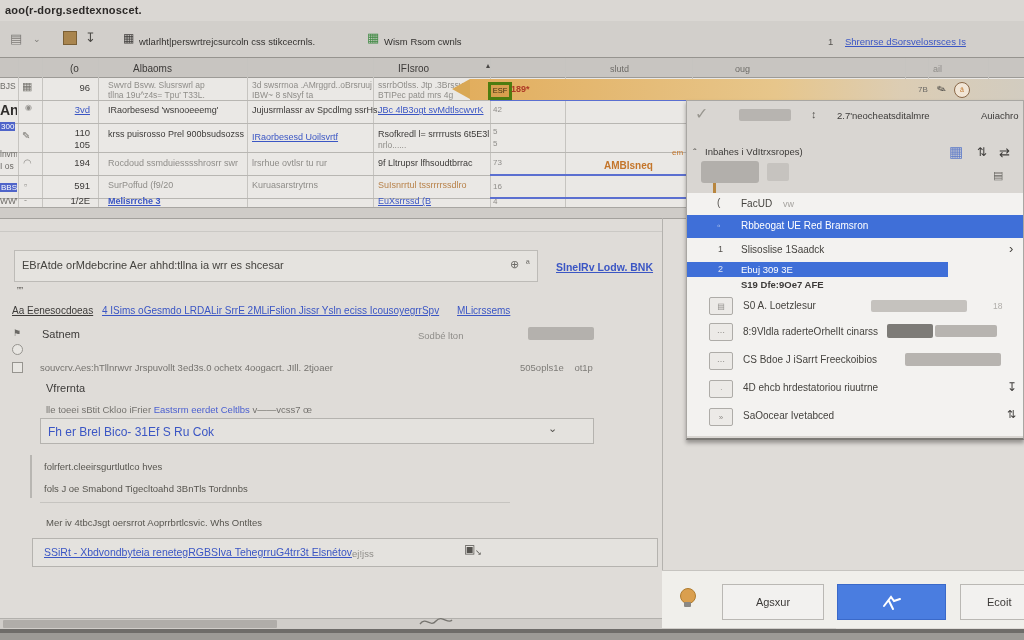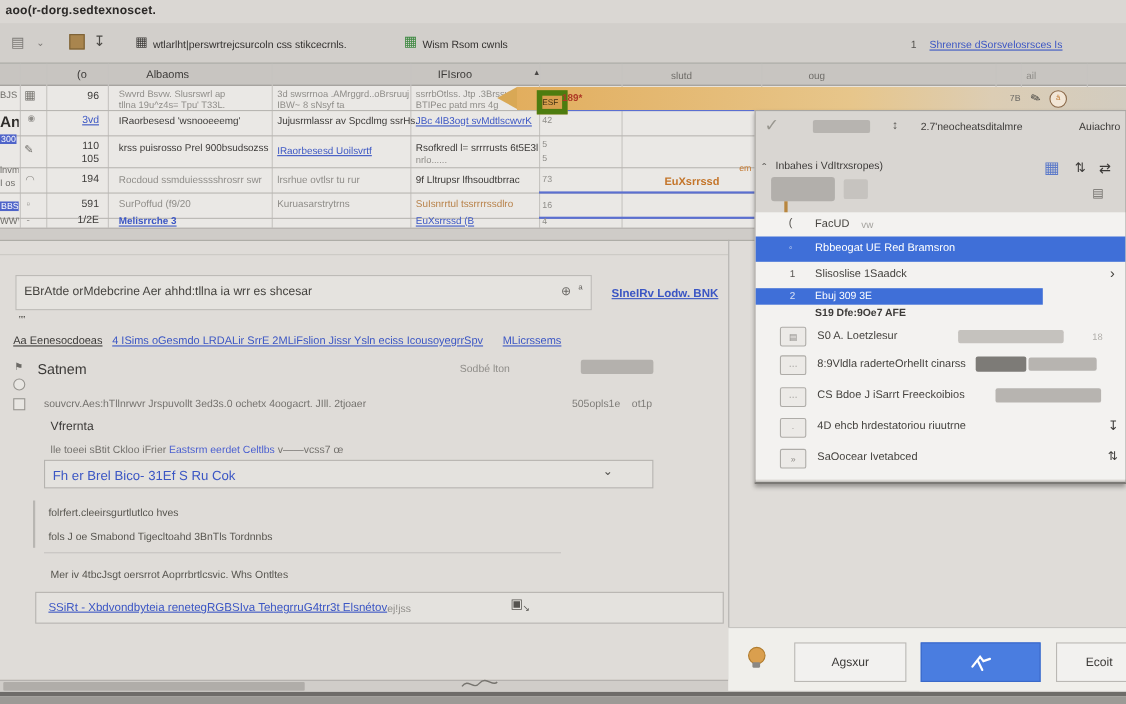--- a/index.html
+++ b/index.html
@@ -125,52 +125,52 @@
   <div class="t gray" style="left:493px;top:182px;font-size:8px">16</div>
 
   <div class="t blue ul" style="left:108px;top:196px;font-size:9px;font-weight:bold">Melisrrche 3</div>
   <div class="t blue ul" style="left:378px;top:196px;font-size:9px">EuXsrrssd (B</div>
   <div class="t gray" style="left:493px;top:197px;font-size:8px">4</div>
 
   <div class="abs" style="left:470px;top:79px;width:554px;height:21px;z-index:5;
               background:linear-gradient(to right,#e2ae5e,#e7c68b 55%,#dccdb4 78%,#d2ccc0)"></div>
   <div class="abs" style="left:452px;top:79px;width:0;height:0;z-index:5;border-top:10.5px solid transparent;
               border-bottom:10.5px solid transparent;border-right:18px solid #d9a855"></div>
-  <div class="abs" style="left:488px;top:82px;width:18px;height:12px;z-index:6;background:#d89f4e;border:5px solid #4d7c0f;
-              font-size:7.5px;color:#3f2f10;line-height:12px">ESF</div>
+  <div class="abs" style="left:488px;top:82px;width:18px;height:12px;z-index:6;background:#d89f4e;border:3px solid #4d7c0f;
+              font-size:7.5px;color:#3f2f10;text-align:center;line-height:12px">ESF</div>
   <div class="t" style="left:511px;top:84px;z-index:6;font-size:9px;font-weight:bold;color:#ae3a26">189*</div>
   <div class="t" style="left:918px;top:85px;z-index:6;font-size:8px;color:#6b6965">7B</div>
   <div class="t" style="left:937px;top:83px;z-index:6;font-size:11px;color:#4c4a46;transform:rotate(-20deg)">✎</div>
   <div class="abs" style="left:954px;top:82px;width:14px;height:14px;z-index:6;border:1.5px solid #8a6848;border-radius:50%;
               background:#f2e6d6;font-size:7px;color:#c07830;text-align:center;line-height:14px">
     <span>ä</span>
   </div>
 
   <div class="t" style="left:672px;top:148px;font-size:8px;color:#c4752a">em</div>
-  <div class="t" style="left:604px;top:160px;font-size:10px;font-weight:bold;color:#c4752a">EuXsrrssd</div>
+  <div class="t" style="left:604px;top:160px;font-size:10px;font-weight:bold;color:#c4752a">AMBlsneq</div>
 
   <div class="abs" style="left:0;top:208px;width:1024px;height:10px;background:#cfccc8"></div>
   <div class="hline" style="left:0;top:218px;width:1024px;background:#a3a19d"></div>
   <div class="abs" style="left:0;top:219px;width:1024px;height:399px;background:#dfdcd8"></div>
   <div class="hline" style="left:0;top:231px;width:662px;background:#cbc9c5"></div>
   <div class="vline" style="left:662px;top:218px;height:410px;background:#b4b2ae"></div>
 
   <div class="abs" style="left:14px;top:250px;width:524px;height:32px;background:#e5e3df;border:1px solid #bdbbb7;box-sizing:border-box"></div>
   <div class="t" style="left:22px;top:259px;font-size:11px;color:#45433f">EBrAtde orMdebcrine Aer ahhd:tllna ia wrr es shcesar</div>
   <div class="t" style="left:510px;top:258px;font-size:11px;color:#6b6965">⊕</div>
   <div class="t" style="left:526px;top:258px;font-size:10px;color:#6b6965">ª</div>
   <div class="t" style="left:17px;top:280px;font-size:9px;color:#55534f">„„</div>
   <div class="t blue ul" style="left:556px;top:261px;font-size:10.5px;font-weight:bold">SIneIRv Lodw. BNK</div>
 
   <div class="t dark ul" style="left:12px;top:305px;font-size:10px">Aa Eenesocdoeas</div>
   <div class="t blue ul" style="left:102px;top:305px;font-size:10px">4 ISims oGesmdo LRDALir SrrE 2MLiFslion Jissr Ysln eciss IcousoyegrrSpv</div>
   <div class="t blue ul" style="left:457px;top:305px;font-size:10px">MLicrssems</div>
 
   <div class="t" style="left:13px;top:328px;font-size:9px;color:#6b6965">⚑</div>
-  <div class="t dark" style="left:34px;top:328px;font-size:13px">Satnem</div>
+  <div class="t dark" style="left:42px;top:328px;font-size:11px">Satnem</div>
   <div class="t gray" style="left:418px;top:330px">Sodbé lton</div>
   <div class="blob" style="left:528px;top:327px;width:66px;height:13px;background:#b4b1ad"></div>
 
   <div class="abs" style="left:12px;top:344px;width:11px;height:11px;border:1px solid #96948f;border-radius:50%;background:#e8e6e2;box-sizing:border-box"></div>
 
   <div class="abs" style="left:12px;top:362px;width:11px;height:11px;border:1px solid #96948f;background:#e8e6e2;box-sizing:border-box"></div>
   <div class="t" style="left:40px;top:362px;color:#74726e">souvcrv.Aes:hTllnrwvr Jrspuvollt 3ed3s.0 ochetx 4oogacrt. JIll. 2tjoaer</div>
   <div class="t" style="left:520px;top:362px;color:#7e7c78;white-space:pre">505opls1e    ot1p</div>
 
   <div class="t dark" style="left:46px;top:382px;font-size:11px">Vfrernta</div>

